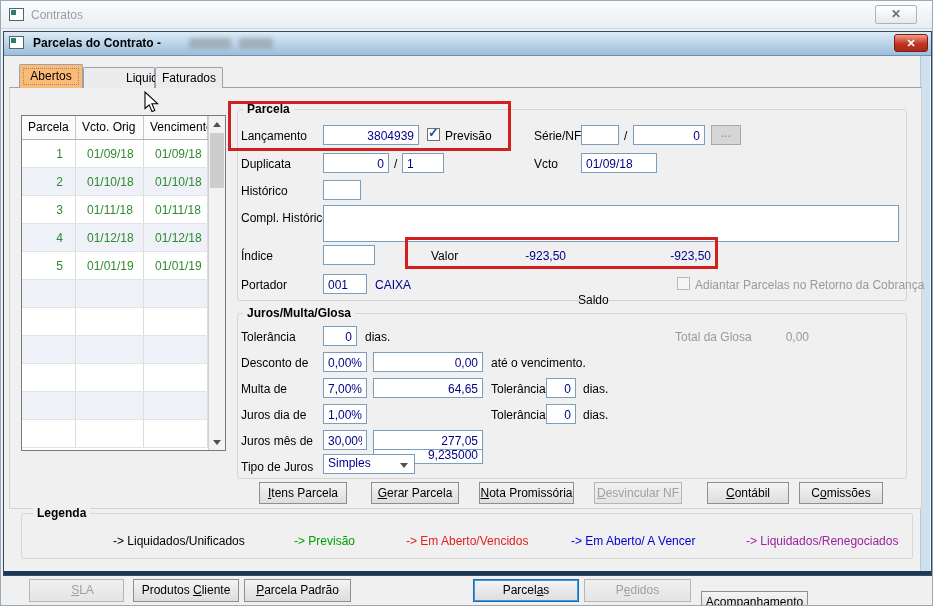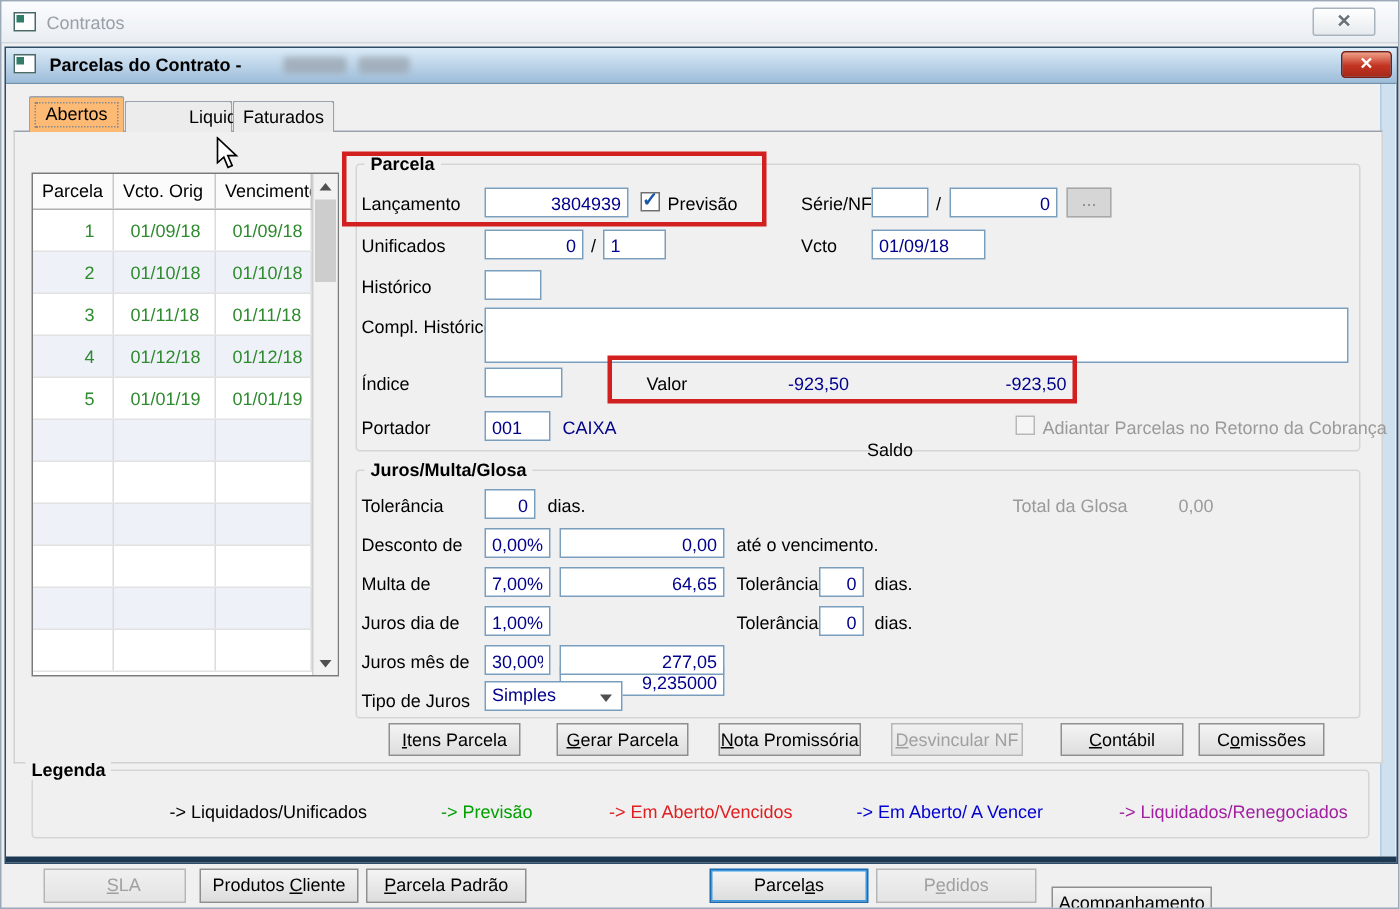--- a/index.html
+++ b/index.html
@@ -206,21 +206,21 @@
         <span class="mark">✓</span>
       </div>
     <div class="lbl" style="left:444px;top:128px;">Previsão</div>
 
     <div class="lbl" style="left:533px;top:128px;">Série/NF</div>
     <input class="field" style="left: 580px; top: 124px; width: 38px;" readonly="" value="">
     <div class="lbl" style="left:623px;top:128px;">/</div>
     <input class="field num" style="left: 632px; top: 124px; width: 72px;" readonly="" value="0">
     <div class="field disabled" style="left:710px;top:124px;width:30px;">...</div>
 
-    <div class="lbl" style="left:240px;top:156px;">Unificados</div>
+    <div class="lbl" style="left:240px;top:156px;">Duplicata</div>
     <input class="field num" style="left: 322px; top: 152px; width: 66px;" readonly="" value="0">
     <div class="lbl" style="left:393px;top:156px;">/</div>
     <input class="field" style="left: 401px; top: 152px; width: 42px;" readonly="" value="1">
 
     <div class="lbl" style="left:533px;top:156px;">Vcto</div>
     <input class="field" style="left: 580px; top: 152px; width: 76px;" readonly="" value="01/09/18">
 
     <div class="lbl" style="left:240px;top:183px;">Histórico</div>
     <input class="field" style="left: 322px; top: 179px; width: 38px;" readonly="" value="">
 
@@ -286,21 +286,21 @@
       <div class="btn" style="left: 258px; top: 481px; width: 88px;"><u>I</u>tens Parcela</div>
       <div class="btn" style="left: 370px; top: 481px; width: 88px;"><u>G</u>erar Parcela</div>
       <div class="btn" style="left: 478px; top: 481px; width: 95px;"><u>N</u>ota Promissória</div>
       <div class="btn disabled" style="left: 593px; top: 481px; width: 88px;"><u>D</u>esvincular NF</div>
       <div class="btn" style="left: 706px; top: 481px; width: 82px;"><u>C</u>ontábil</div>
       <div class="btn" style="left: 798px; top: 481px; width: 84px;">C<u>o</u>missões</div>
     </div>
 
   <div class="abs0">
     <div class="group" style="left:20px;top:512px;width:892px;height:46px;"></div>
-    <div class="group-label" style="left:16px;top:505px;">Legenda</div>
+    <div class="group-label" style="left:32px;top:505px;">Legenda</div>
     <div class="abs0" id="legend-items">
         <div class="legend-item" style="left: 112px; top: 533px; color: rgb(0, 0, 0);">-&gt; Liquidados/Unificados</div>
         <div class="legend-item" style="left: 293px; top: 533px; color: rgb(0, 160, 0);">-&gt; Previsão</div>
         <div class="legend-item" style="left: 405px; top: 533px; color: rgb(224, 32, 32);">-&gt; Em Aberto/Vencidos</div>
         <div class="legend-item" style="left: 570px; top: 533px; color: rgb(0, 0, 208);">-&gt; Em Aberto/ A Vencer</div>
         <div class="legend-item" style="left: 745px; top: 533px; color: rgb(160, 32, 160);">-&gt; Liquidados/Renegociados</div>
       </div>
   </div>
 
   <div class="abs0" id="bottom-buttons">

